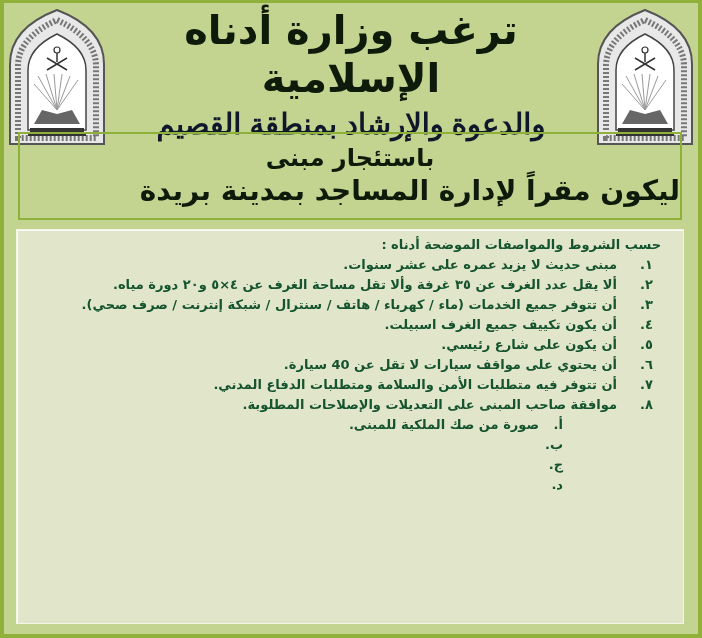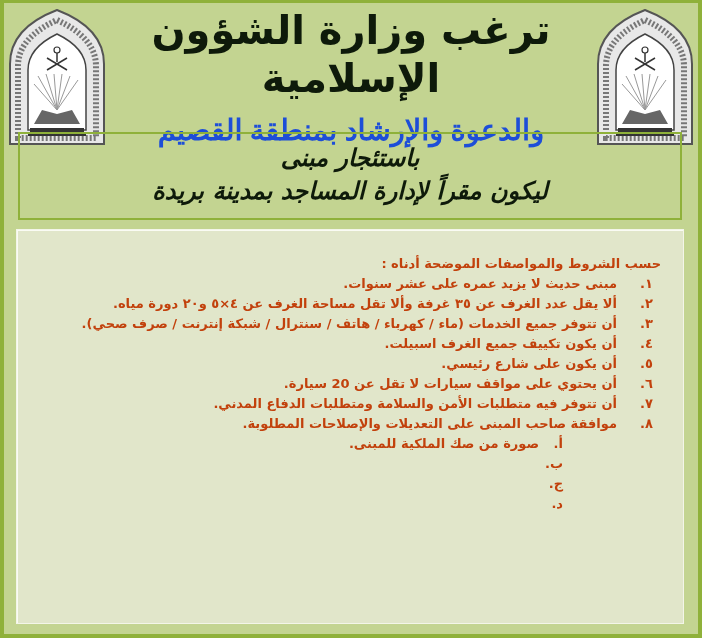--- a/index.html
+++ b/index.html
@@ -22,56 +22,56 @@
     position: absolute; left: 110px; right: 110px; top: 0; height: 122px;
     text-align: center;
   }
   .title1 {
     font-family: "DejaVu Sans", sans-serif;
     font-weight: bold; font-size: 40px; line-height: 48px;
     color: #0e1a0a; margin-top: 6px;
     letter-spacing: 0;
   }
   .title2 {
-    font-family: Liberation Serif, serif;
+    font-family: Liberation Sans, sans-serif;
     font-weight: bold; font-size: 29px; line-height: 40px;
-    color: #1d4ed8; margin-top: 8px;
+    color: #0f172a; margin-top: 2px;
   }
   .logo {
     position: absolute; top: 6px; width: 106px; height: 140px;
   }
   .logo.left { left: 4px; }
   .logo.right { right: 4px; }
   .logo svg { width: 100%; height: 100%; display: block; }
 
   .subbox {
     position: absolute; left: 18px; right: 20px; top: 132px; height: 88px;
     border: 2px solid #8fb13a;
     border-top: 2px solid #8fb13a;
     box-sizing: border-box;
     text-align: center;
-    font-style: italic;
   }
   .subbox .line1 {
     font-weight: bold; font-size: 24px; line-height: 32px; margin-top: 8px;
     color: #0e1a0a;
   }
   .subbox .line2 {
-    font-weight: bold; font-size: 24px; line-height: 34px;
+    font-weight: bold; font-size: 28px; line-height: 34px;
     color: #0e1a0a;
+    text-align: right;
   }
   .body-box {
     position: absolute; left: 16px; right: 18px; top: 229px; bottom: 14px;
     background: #e1e6ca;
     border: 1px solid #f3f5e8;
     box-shadow: 1px 1px 0 #fafbf4 inset;
     box-sizing: border-box;
-    padding: 24px 22px 0 18px;
+    padding: 5px 22px 0 18px;
     font-size: 13px; font-weight: bold; line-height: 20px;
-    color: #c2410c;
+    color: #14532d;
   }
   .intro { margin: 0 0 0 0; }
   ol.conds { list-style: none; margin: 0; padding: 0; }
   ol.conds li { display: flex; flex-direction: row; }
   ol.conds .num { width: 36px; flex: 0 0 36px; text-align: right; padding-right: 8px; }
   ol.conds .txt { flex: 1; }
   .para { margin: 0; text-align: justify; text-align-last: right; padding-left: 0; }
   ul.attach { list-style: none; margin: 0; padding: 0 98px 0 0; }
   ul.attach li { display: flex; }
   ul.attach .num { width: 24px; flex: 0 0 24px; }
@@ -122,21 +122,21 @@
         <line x1="53" y1="104" x2="74" y2="74"></line>
       <line x1="53" y1="104" x2="30" y2="78"></line>
     </g>
     <path d="M30 118 L38 104 L53 108 L68 104 L76 118 Z" fill="#666"></path>
     <rect x="26" y="122" width="54" height="4" fill="#333"></rect>
     <rect x="24" y="128" width="58" height="2" fill="#333"></rect>
   </svg>
 </div>
 
 <div class="header">
-  <div class="title1">ترغب وزارة الشؤون الإسلامية</div>
+  <div class="title1">ترغب وزارة أدناه الإسلامية</div>
   <div class="title2">والدعوة والإرشاد بمنطقة القصيم</div>
 </div>
 
 <div class="subbox">
   <div class="line1">باستئجار مبنى</div>
   <div class="line2">ليكون مقراً لإدارة المساجد بمدينة بريدة</div>
 </div>
 
 <div class="body-box">
   <div class="intro">حسب الشروط والمواصفات الموضحة أدناه :</div>
@@ -156,21 +156,21 @@
     <li>
         <span class="num">٤.</span>
         <span class="txt">أن يكون تكييف جميع الغرف اسبيلت.</span>
       </li>
     <li>
         <span class="num">٥.</span>
         <span class="txt">أن يكون على شارع رئيسي.</span>
       </li>
     <li>
         <span class="num">٦.</span>
-        <span class="txt">أن يحتوي على مواقف سيارات لا تقل عن 20 سيارة.</span>
+        <span class="txt">أن يحتوي على مواقف سيارات لا تقل عن 40 سيارة.</span>
       </li>
     <li>
         <span class="num">٧.</span>
         <span class="txt">أن تتوفر فيه متطلبات الأمن والسلامة ومتطلبات الدفاع المدني.</span>
       </li>
     <li>
         <span class="num">٨.</span>
         <span class="txt">موافقة صاحب المبنى على التعديلات والإصلاحات المطلوبة.</span>
       </li>
   </ol>

